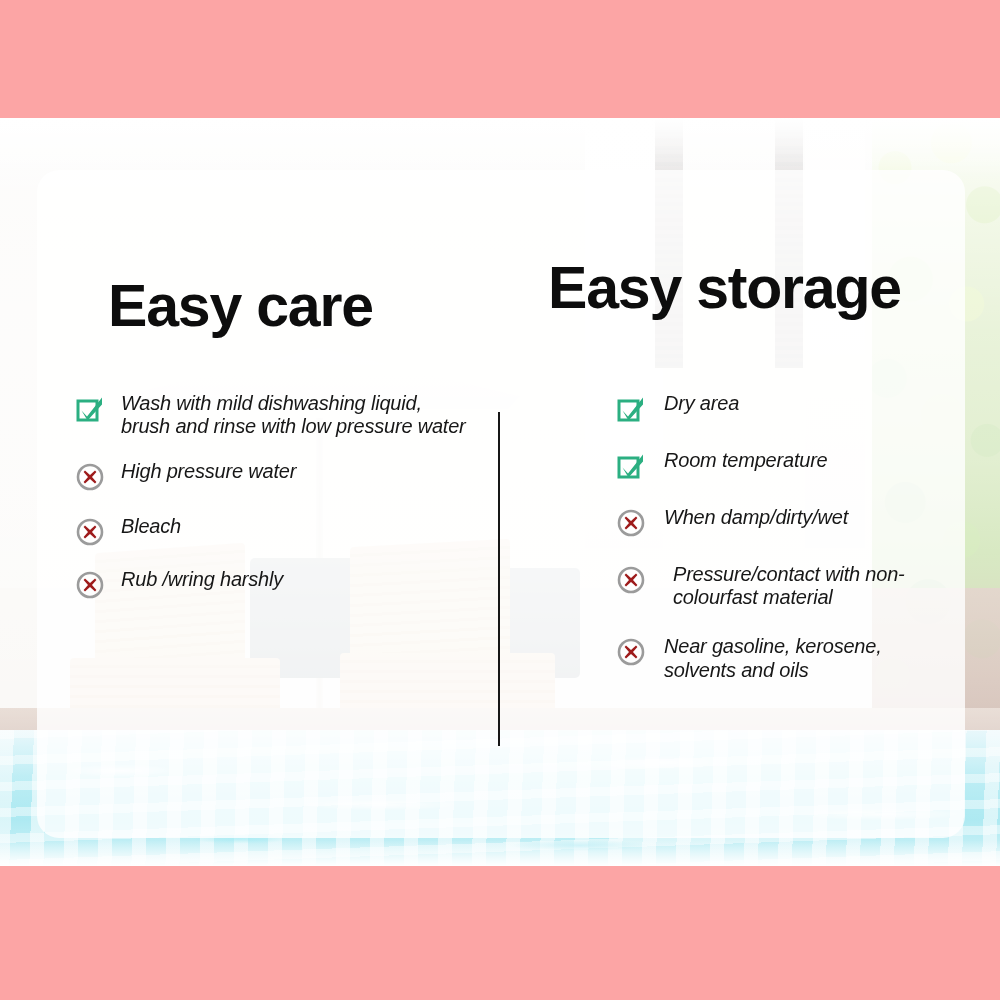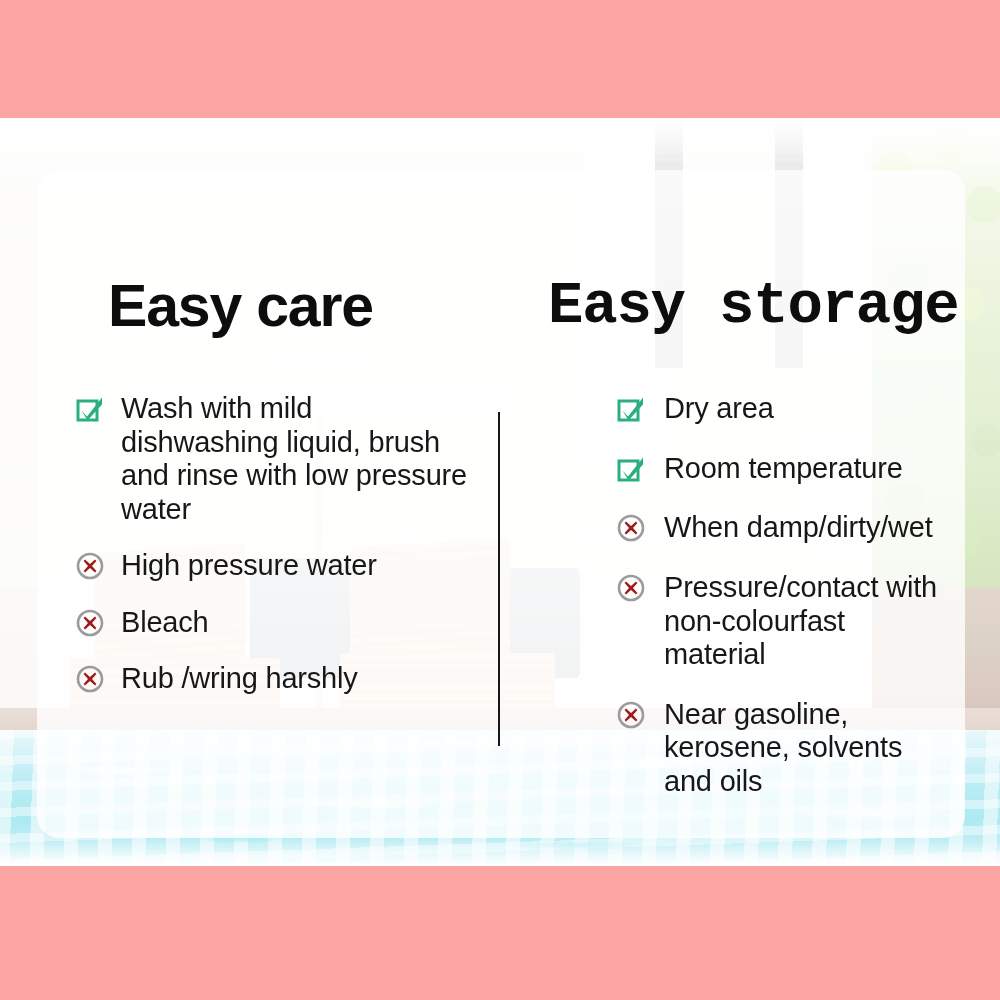--- a/index.html
+++ b/index.html
@@ -155,21 +155,21 @@
   .heading{
     position:absolute;
     color:#0d0d0d;
     font-weight:bold;
     font-size:59px;
     letter-spacing:-1.2px;
     line-height:1;
     white-space:nowrap;
   }
   .h-left{left:108px;  top:277px;}
-  .h-right{left:548px; top:277px;font-family:Liberation Mono, monospace;}
+  .h-right{left:548px; top:259px;}
 
   .divider{
     position:absolute;
     left:498px; top:412px;
     width:2px; height:334px;
     background:#171717;
   }
 
   
   .list{position:absolute;}
@@ -183,23 +183,24 @@
   }
   .item .ico{
     flex:0 0 auto;
     width:28px;height:28px;
     margin-top:3px;
     position:relative;
   }
   .item .txt{
     margin-left:17px;
     color:#171717;
-    font-size:29px;
+    font-size:20px;
     line-height:1.16;
     letter-spacing:-0.2px;
+    font-style:italic;
   }
   .list-right .item{margin-bottom:26px;padding-left:21px;}
   .list-right .item .txt{margin-left:19px;}
 
   
   .ico svg{display:block;width:28px;height:28px;overflow:visible;}
 </style>
 </head>
 <body>
 
@@ -305,21 +306,21 @@
     <div class="item" style="margin-top:14px;">
       <span class="ico">
         <svg viewBox="0 0 28 28">
           <circle cx="14" cy="14" r="12" fill="none" stroke="#9B9B9B" stroke-width="2.6"></circle>
           <path d="M9 7.6 L14 12 L19 7.6 L20.4 9 L16 14 L20.4 19 L19 20.4 L14 16 L9 20.4 L7.6 19 L12 14 L7.6 9 Z" fill="#9E1B1B"></path>
         </svg>
       </span>
       <span class="txt">When damp/dirty/wet</span>
     </div>
 
-    <div class="item" style="margin-top:14px;">
+    <div class="item" style="margin-top:14px;gap:9px;">
       <span class="ico">
         <svg viewBox="0 0 28 28">
           <circle cx="14" cy="14" r="12" fill="none" stroke="#9B9B9B" stroke-width="2.6"></circle>
           <path d="M9 7.6 L14 12 L19 7.6 L20.4 9 L16 14 L20.4 19 L19 20.4 L14 16 L9 20.4 L7.6 19 L12 14 L7.6 9 Z" fill="#9E1B1B"></path>
         </svg>
       </span>
       <span class="txt">Pressure/contact with non-colourfast material</span>
     </div>
 
     <div class="item" style="">

